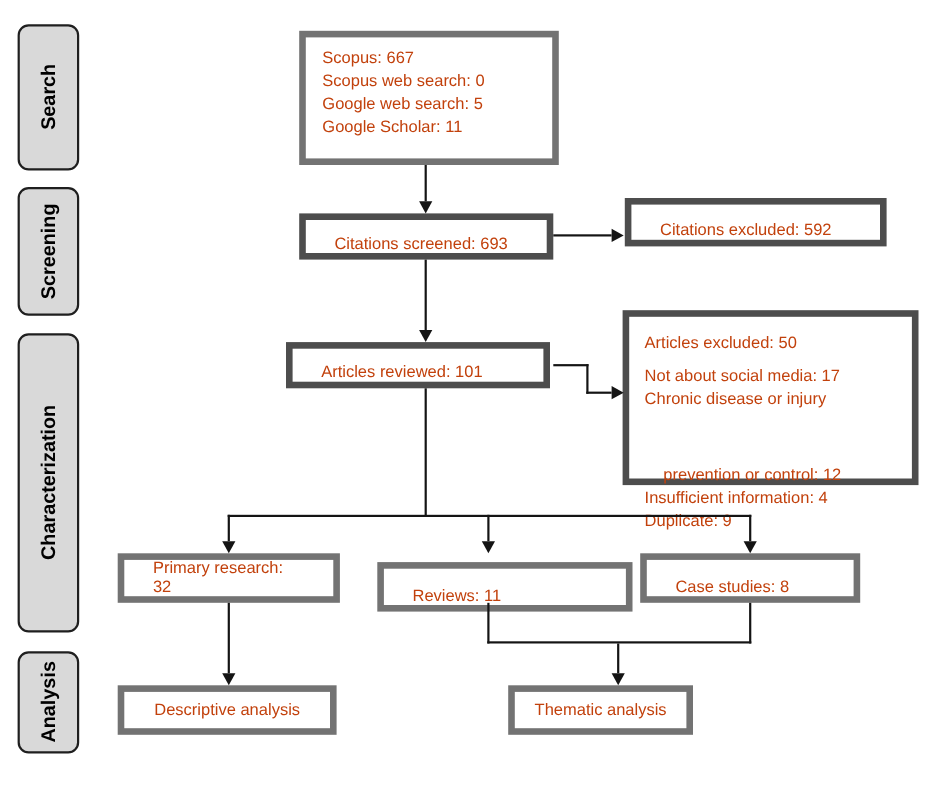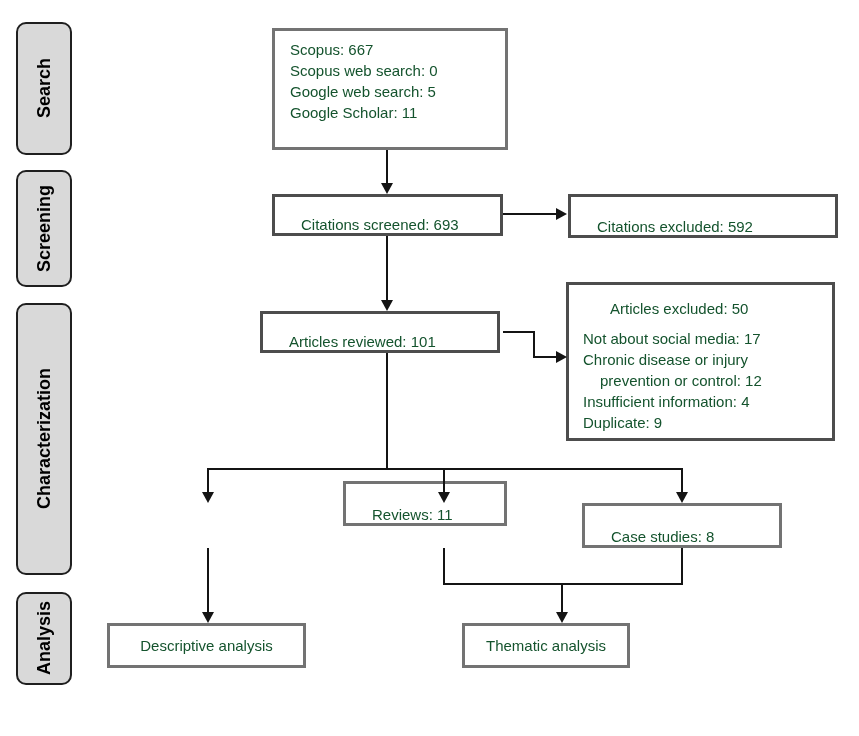--- a/index.html
+++ b/index.html
@@ -7,31 +7,31 @@
           font-family:"Liberation Sans",sans-serif;overflow:hidden;}
 
   
   .stage{position:absolute;left:16px;width:56px;background:#d9d9d9;
          border:2px solid #1f1f1f;border-radius:10px;box-sizing:border-box;
          display:flex;align-items:center;justify-content:center;}
   .stage-label{writing-mode:vertical-rl;transform:rotate(180deg);
          font-weight:bold;font-size:18px;color:#000;white-space:nowrap;}
 
   
-  .box{position:absolute;background:#ffffff;border:3px solid #737373;
-       box-sizing:border-box;font-size:15px;color:#14532d;}
+  .box{position:absolute;background:#ffffff;border:6px solid #737373;
+       box-sizing:border-box;font-size:15px;color:#c2410c;}
   .dark{border-color:#4d4d4d;}
   .vcenter{display:flex;align-items:flex-end;padding:0 26px;}
   .hcenter{display:flex;align-items:center;justify-content:center;padding:0;}
   .multiline{padding:8px 15px;}
   .sline{line-height:21px;white-space:nowrap;}
   .ae{padding:13px 14px;}
-  .ae-title{line-height:21px;margin-bottom:9px;margin-left:27px;}
+  .ae-title{line-height:21px;margin-bottom:9px;}
   .reason{line-height:21px;white-space:nowrap;}
-  .indent{padding-left:17px;}
+  .indent{padding-left:17px;margin-top:48px;}
 
   
   .vline{position:absolute;width:2px;background:#141414;}
   .hline{position:absolute;height:2px;background:#141414;}
   .ah-d{position:absolute;width:0;height:0;
         border-left:6px solid transparent;border-right:6px solid transparent;
         border-top:11px solid #141414;}
   .ah-r{position:absolute;width:0;height:0;
         border-top:6px solid transparent;border-bottom:6px solid transparent;
         border-left:11px solid #141414;}
@@ -57,37 +57,40 @@
   <div class="box multiline" style="left:272px;top:28px;width:236px;height:122px">
     <div class="sline">Scopus: 667</div>
     <div class="sline">Scopus web search: 0</div>
     <div class="sline">Google web search: 5</div>
     <div class="sline">Google Scholar: 11</div>
   </div>
 
   <div class="box dark vcenter" style="left:272px;top:194px;width:231px;height:42px">
     <span>Citations screened: 693</span>
   </div>
-  <div class="box dark vcenter" style="left:568px;top:194px;width:270px;height:44px">
+  <div class="box dark vcenter" style="left:568px;top:180px;width:238px;height:44px">
     <span>Citations excluded: 592</span>
   </div>
 
   <div class="box dark vcenter" style="left:260px;top:311px;width:240px;height:42px">
     <span>Articles reviewed: 101</span>
   </div>
   <div class="box dark ae" style="left:566px;top:282px;width:269px;height:159px">
     <div class="ae-title">Articles excluded: 50</div>
     <div class="reason">Not about social media: 17</div>
     <div class="reason">Chronic disease or injury</div>
     <div class="reason indent">prevention or control: 12</div>
     <div class="reason">Insufficient information: 4</div>
     <div class="reason">Duplicate: 9</div>
   </div>
 
-  <div class="box vcenter" style="left:343px;top:481px;width:164px;height:45px">
+  <div class="box vcenter" style="left:107px;top:503px;width:202px;height:45px">
+    <span>Primary research: 32</span>
+  </div>
+  <div class="box vcenter" style="left:343px;top:511px;width:232px;height:45px">
     <span>Reviews: 11</span>
   </div>
   <div class="box vcenter" style="left:582px;top:503px;width:200px;height:45px">
     <span>Case studies: 8</span>
   </div>
 
   <div class="box hcenter" style="left:107px;top:623px;width:199px;height:45px">
     <span>Descriptive analysis</span>
   </div>
   <div class="box hcenter" style="left:462px;top:623px;width:168px;height:45px">

